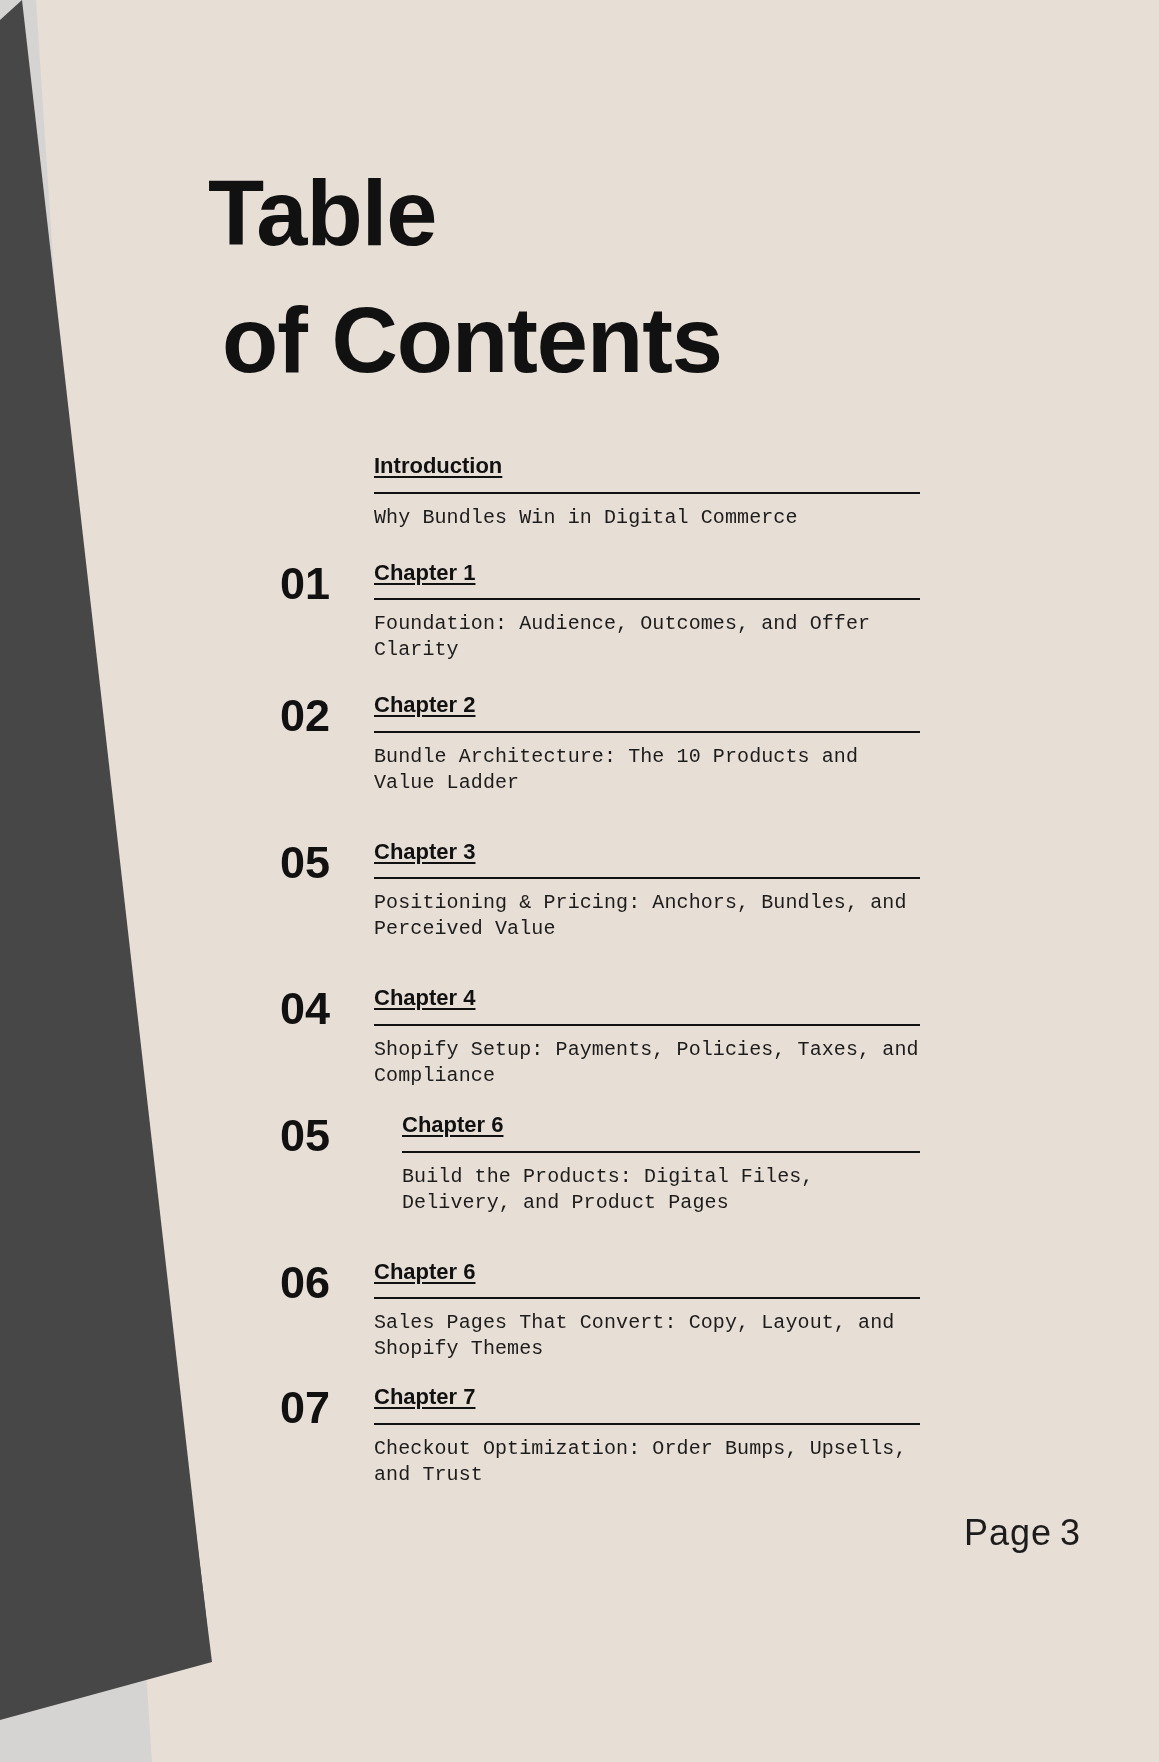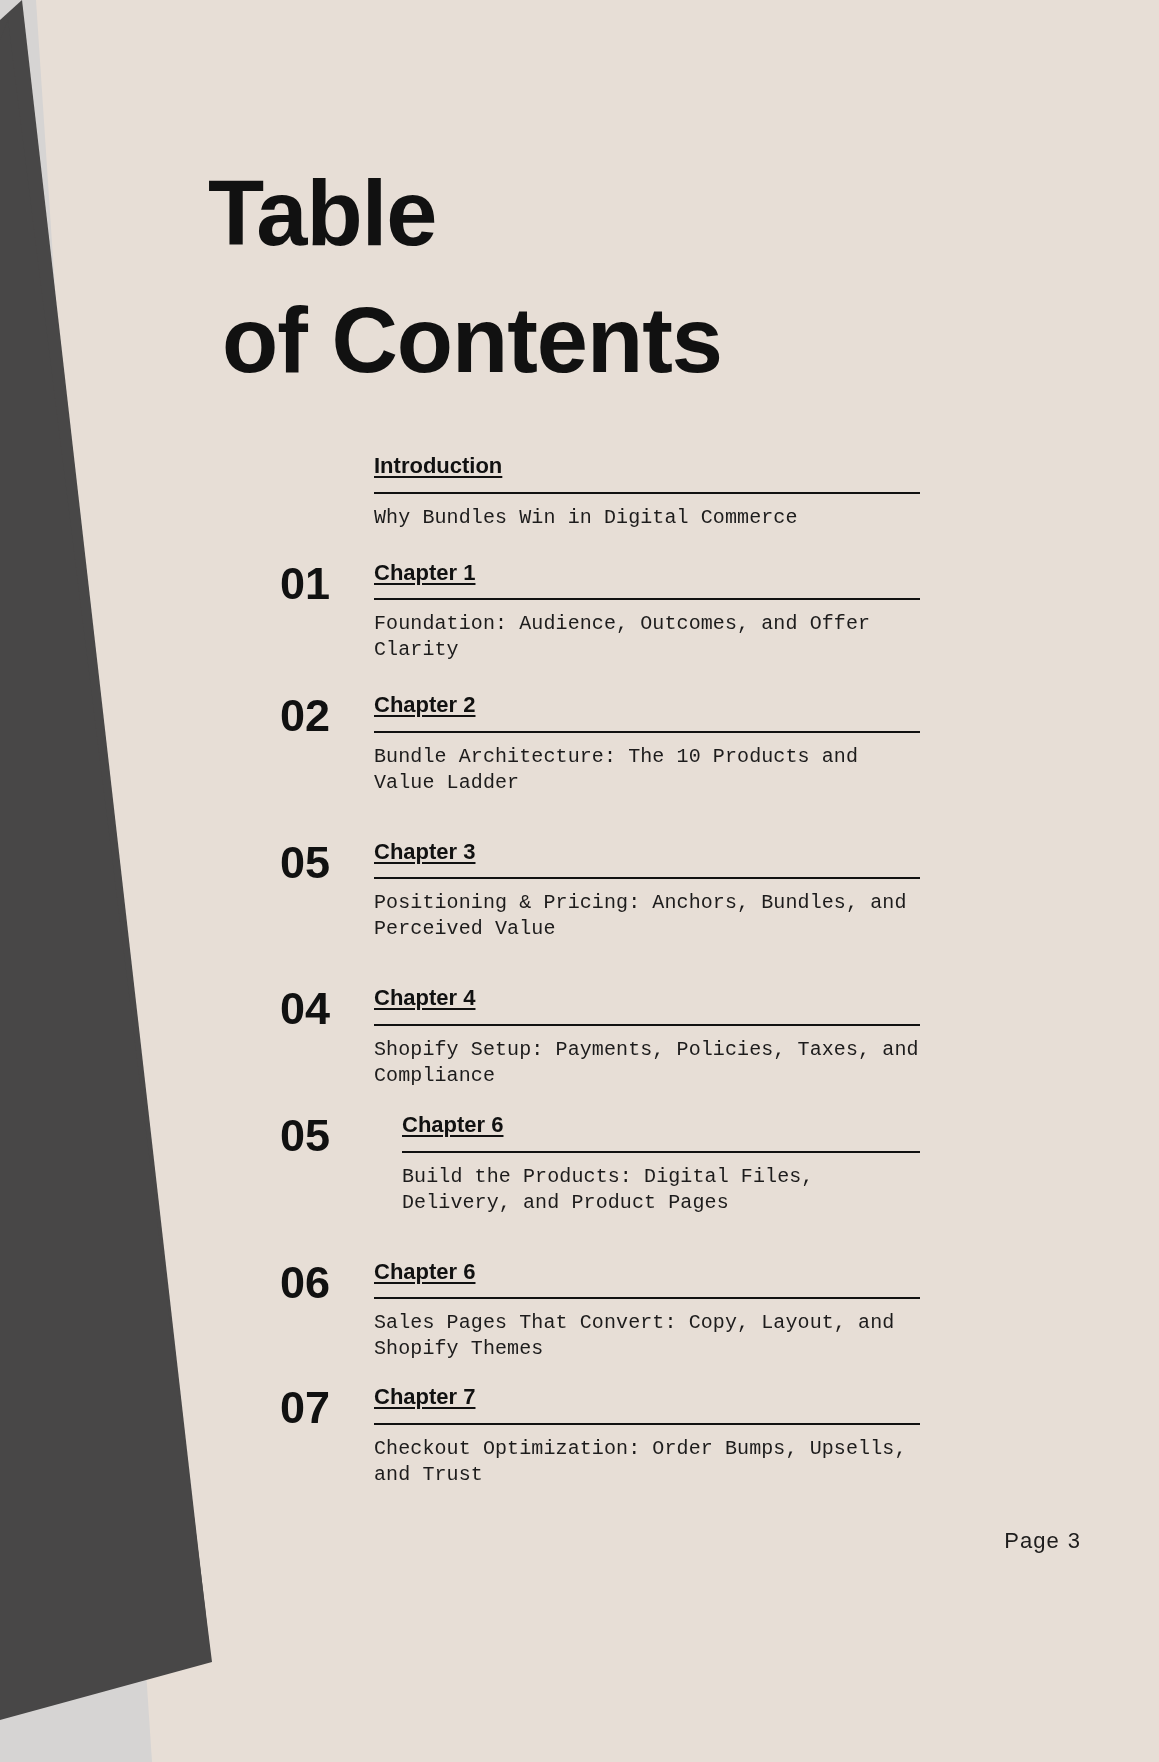--- a/index.html
+++ b/index.html
@@ -122,21 +122,21 @@
   .entry.c3 { margin-bottom: 42px; }
   .entry.c4 { margin-bottom: 22px; justify-content: flex-end; }
   .entry.c5 { margin-bottom: 42px; gap: 28px; }
   .entry.c6 { margin-bottom: 21px; }
   .entry.c7 { margin-bottom: 0; }
 
   .page-number {
     position: absolute;
     right: 78px;
     bottom: 208px;
-    font-size: 22px;
+    font-size: 36px;
     color: #1d1c1c;
     letter-spacing: 1px;
     text-align: right;
   }
   .page-number .pn-label { margin-right: 8px; }
 </style>
 </head>
 <body>
 
 <div class="page">

